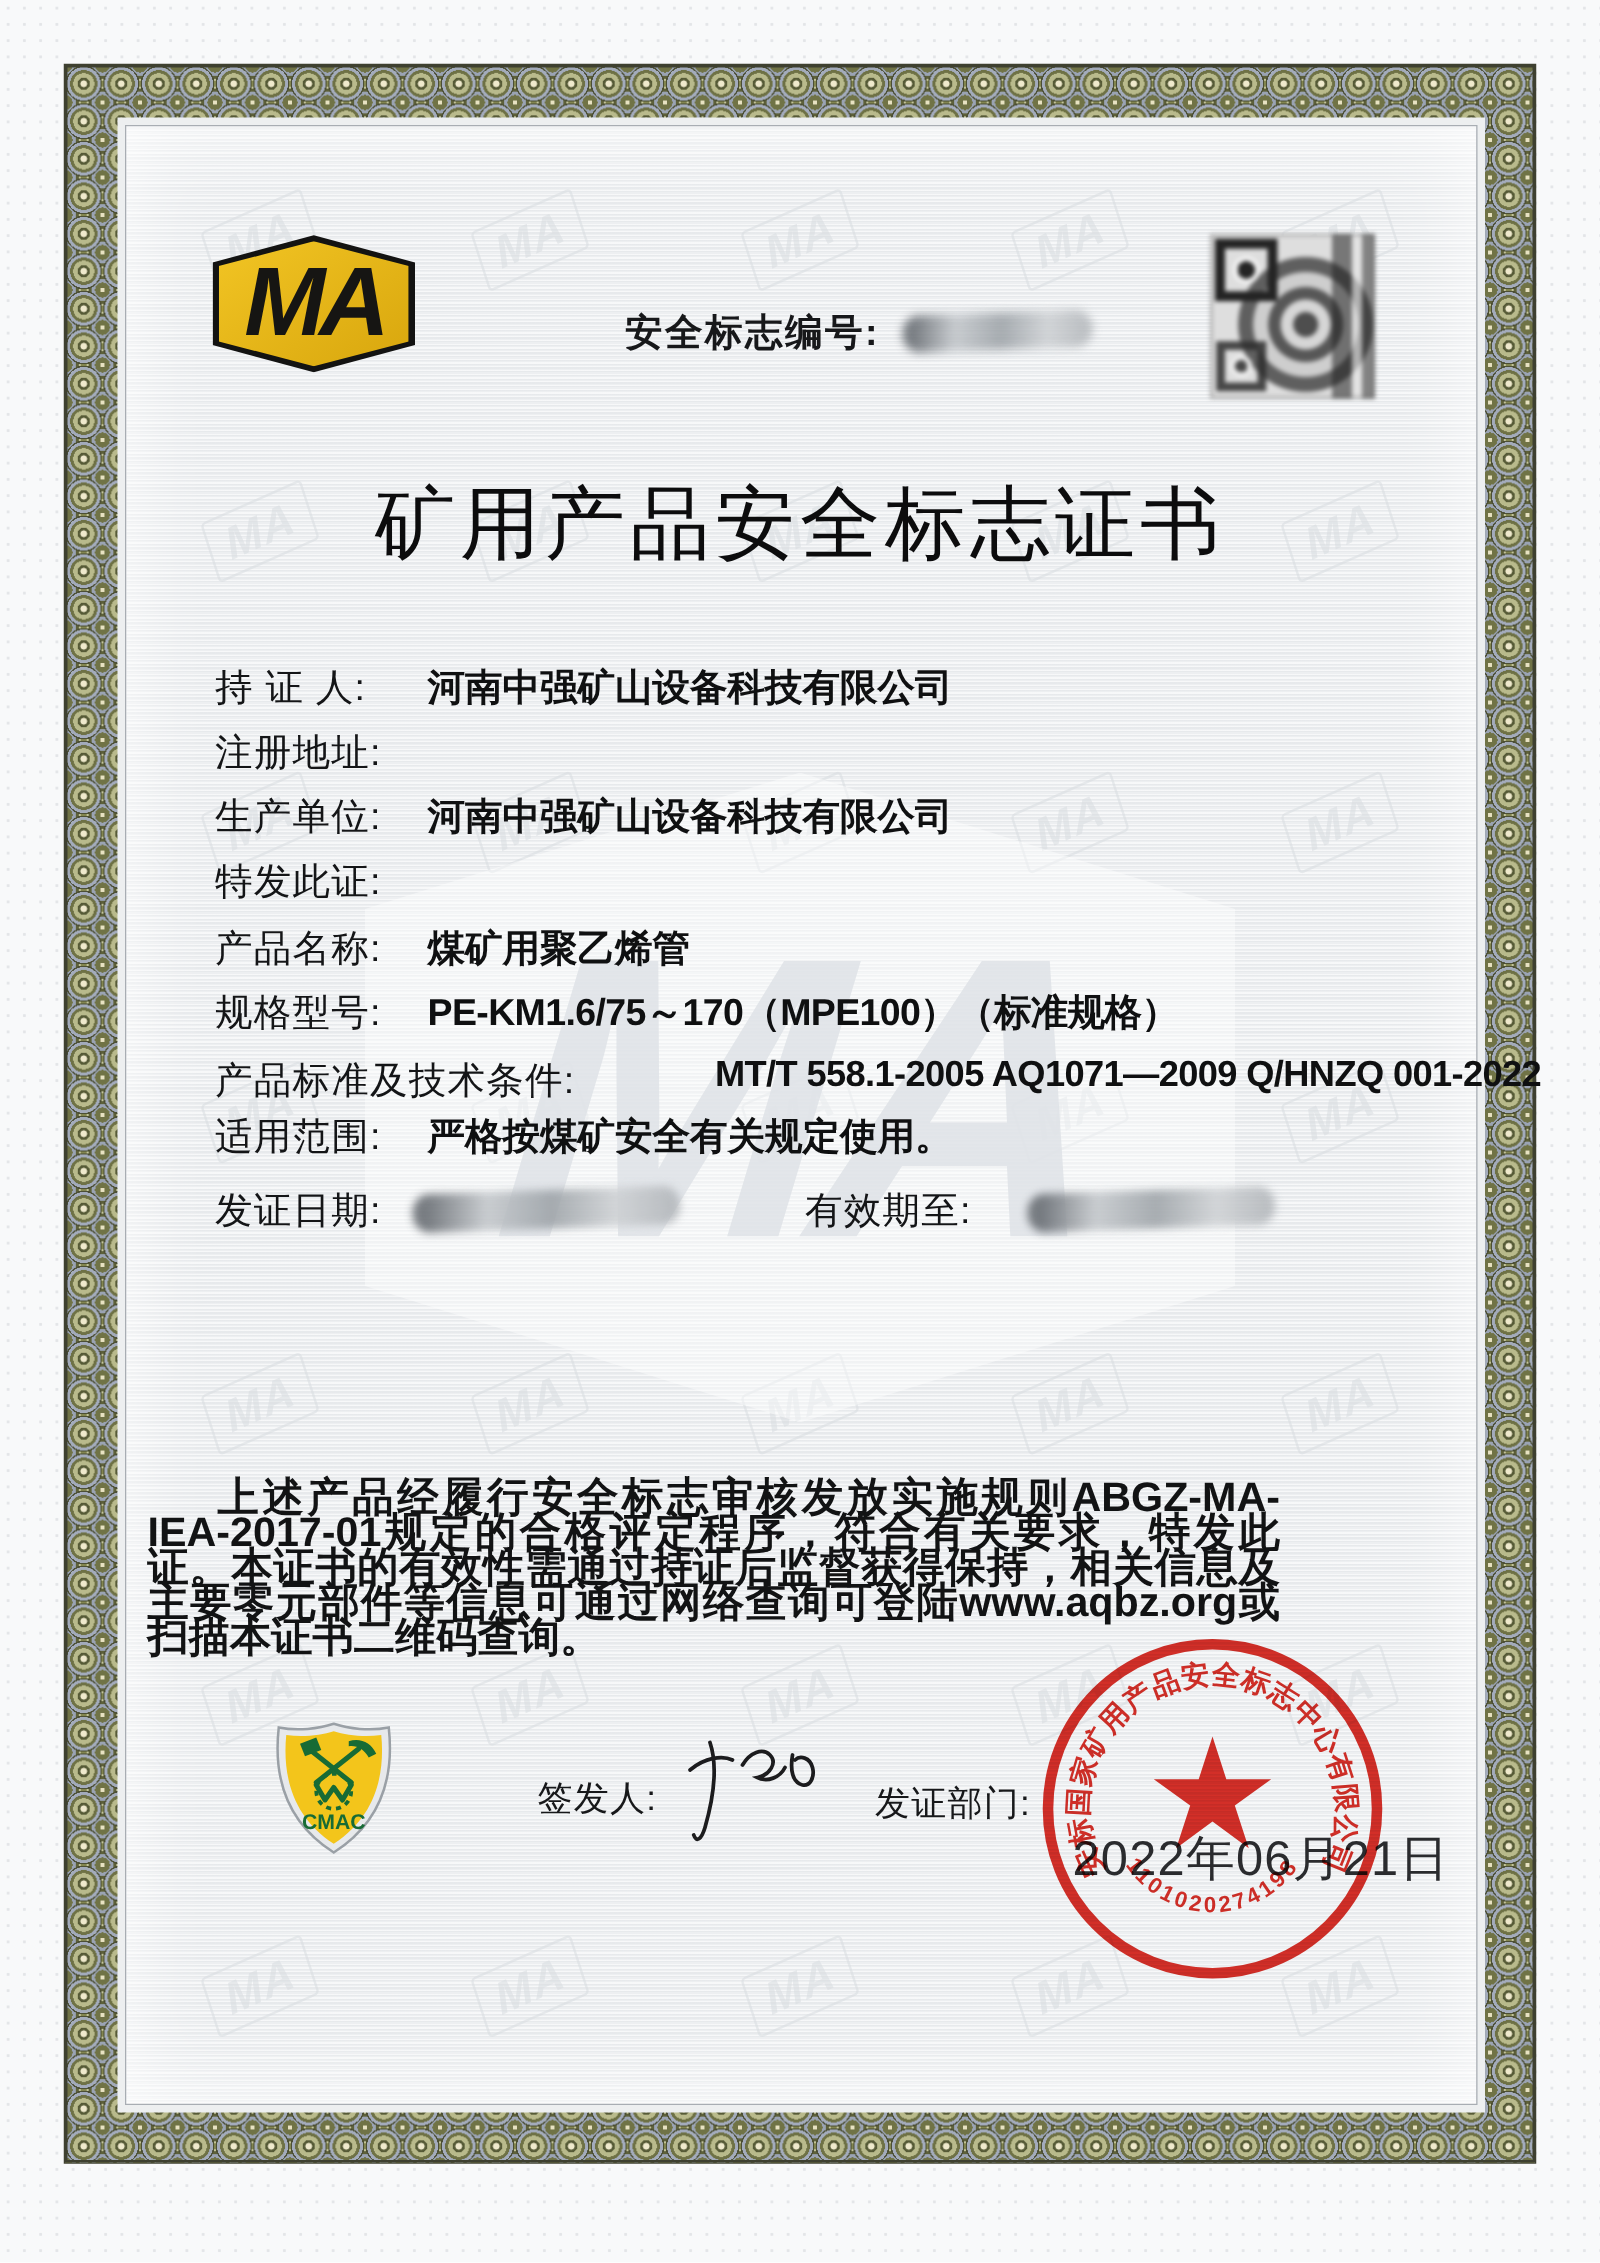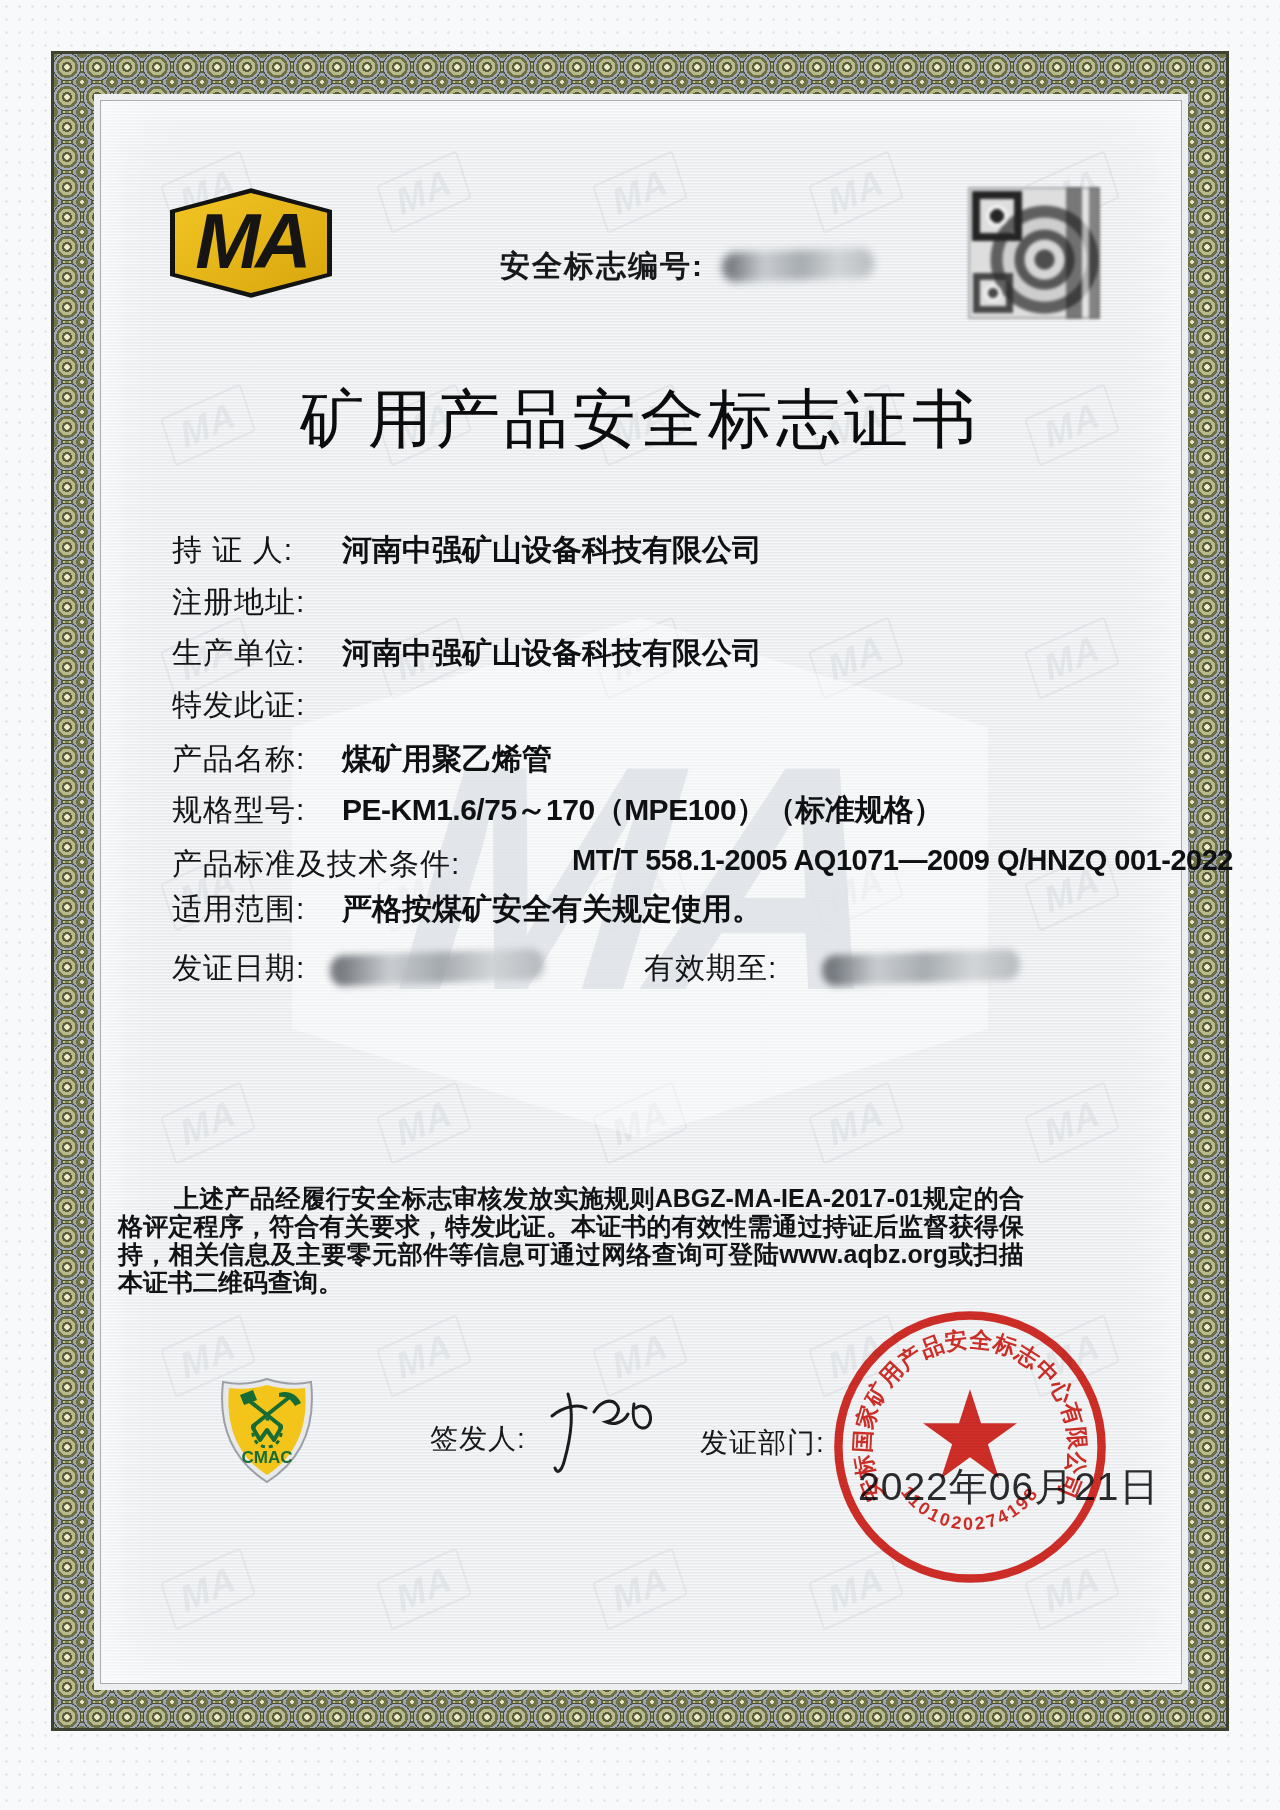--- a/index.html
+++ b/index.html
@@ -73,21 +73,21 @@
   .row .lbl{position:absolute;left:160px;font-size:30px;font-weight:500;letter-spacing:1px;color:#141517;white-space:pre;}
   .row .val{position:absolute;left:330px;font-size:30px;font-weight:800;color:#0f1011;white-space:nowrap;
     font-family:"Liberation Serif","DejaVu Serif",serif;}
   .row .val.latin{font-family:"Liberation Sans","DejaVu Sans",sans-serif;font-weight:700;letter-spacing:-0.5px;}
   .r1{top:530px}.r2{top:582px}.r3{top:633px}.r4{top:685px}.r5{top:739px}.r6{top:790px}.r7{top:844px}.r8{top:889px}
   .r7 .val{left:560px;font-size:29px;}
   .rd{top:948px}.rr{top:1014px}
   .lbl2{position:absolute;left:632px;font-size:30px;font-weight:500;letter-spacing:1px;color:#141517;}
 
   .statement{position:absolute;left:118px;top:1184px;width:906px;z-index:4;
-    font-size:25px;line-height:28px;font-weight:700;color:#121314;text-align:justify;text-indent:56px;}
+    font-size:33px;line-height:28px;font-weight:700;color:#121314;text-align:justify;text-indent:56px;}
 
   .cmac{position:absolute;left:216px;top:1376px;width:102px;height:110px;z-index:4;}
   .sign-label{position:absolute;left:430px;top:1420px;z-index:4;font-size:28px;font-weight:500;color:#17181a;letter-spacing:1px;}
   .sig{position:absolute;left:538px;top:1382px;width:130px;height:98px;z-index:5;}
   .dept-label{position:absolute;left:700px;top:1424px;z-index:4;font-size:28px;font-weight:500;color:#17181a;letter-spacing:1px;}
 
   .seal-date{position:absolute;left:858px;top:1460px;z-index:5;font-size:39px;font-weight:500;color:#2a2b2e;letter-spacing:1px;}
   .stamp{position:absolute;left:829px;top:1306px;width:282px;height:282px;z-index:6;mix-blend-mode:multiply;opacity:.95;}
 </style>
 </head>

